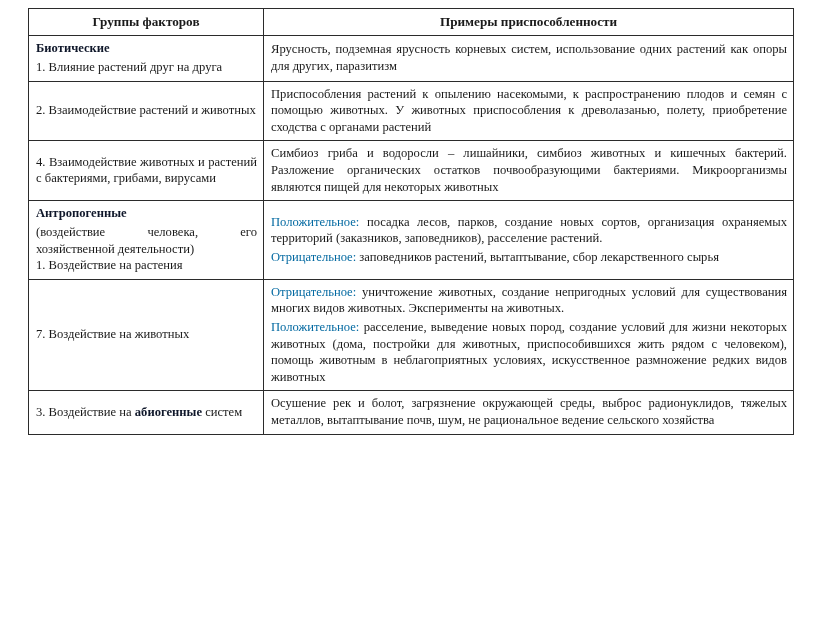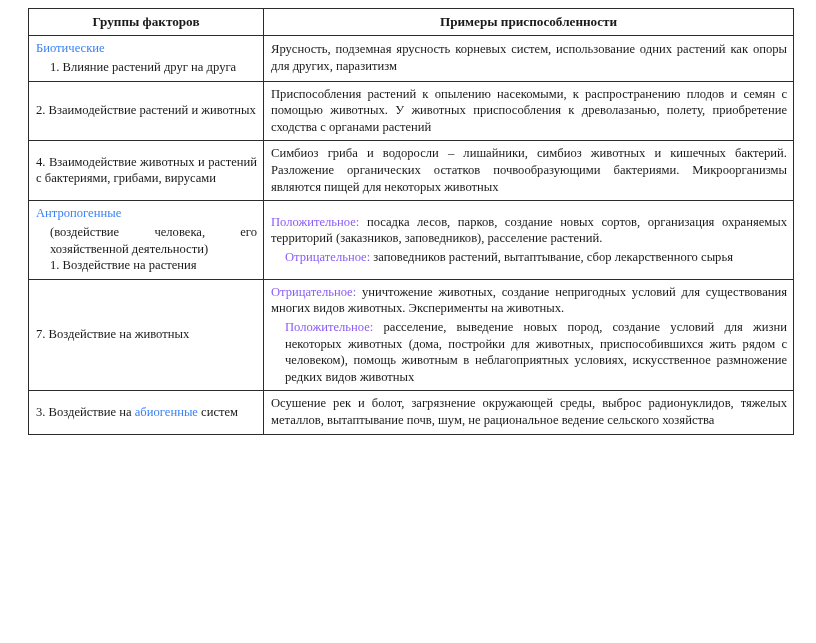--- a/index.html
+++ b/index.html
@@ -48,28 +48,29 @@
     hyphens: manual;
   }
   td.col2 {
     text-align: justify;
     text-align-last: left;
     vertical-align: top;
     hyphens: manual;
   }
   .mid { vertical-align: middle; border-radius: 29px; }
   .pink {
-    color: #3b82f6;
+    color: #0f172a;
+    font-weight: bold;
   }
   .pink-b {
-    color: #8b5cf6;
+    color: #0369a1;
     font-weight: normal;
   }
   p { margin: 0; }
-  p + p { margin-top: 2px; margin-left: 14px; }
+  p + p { margin-top: 2px; }
 </style>
 </head>
 <body>
 
 <div class="page">
   <table class="factors">
     <colgroup>
         <col class="c1">
         <col class="c2">
       </colgroup>

